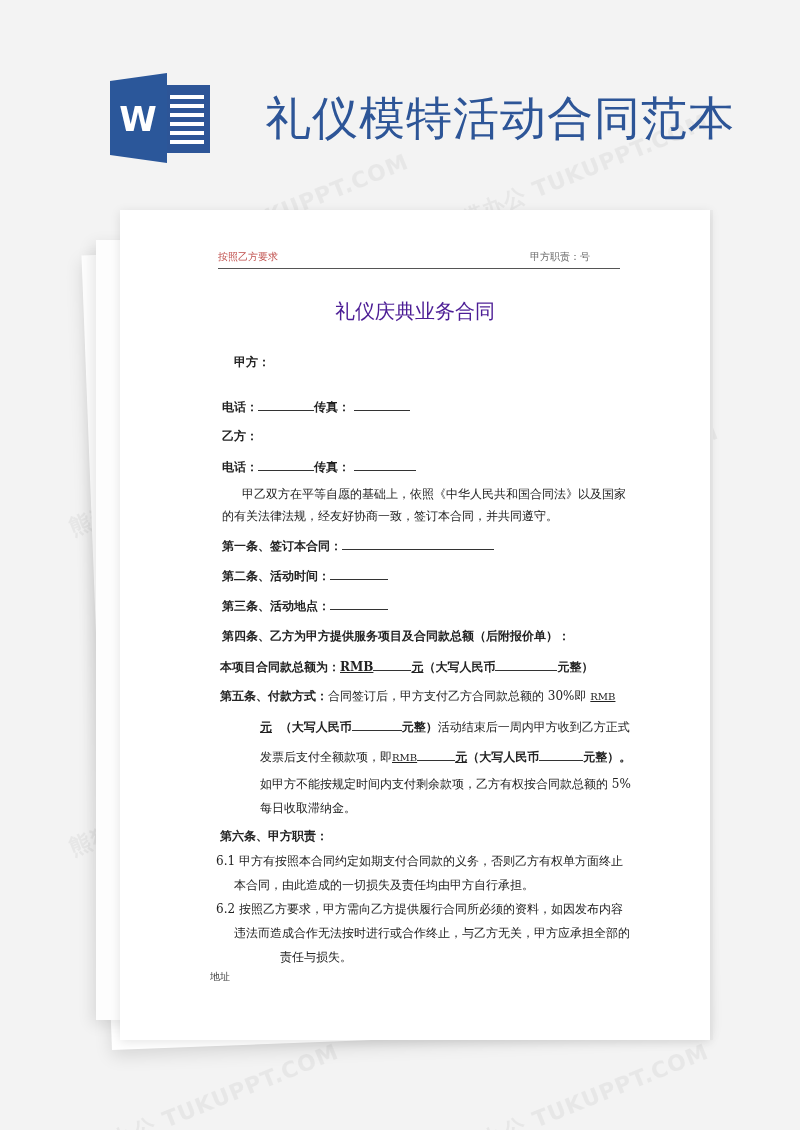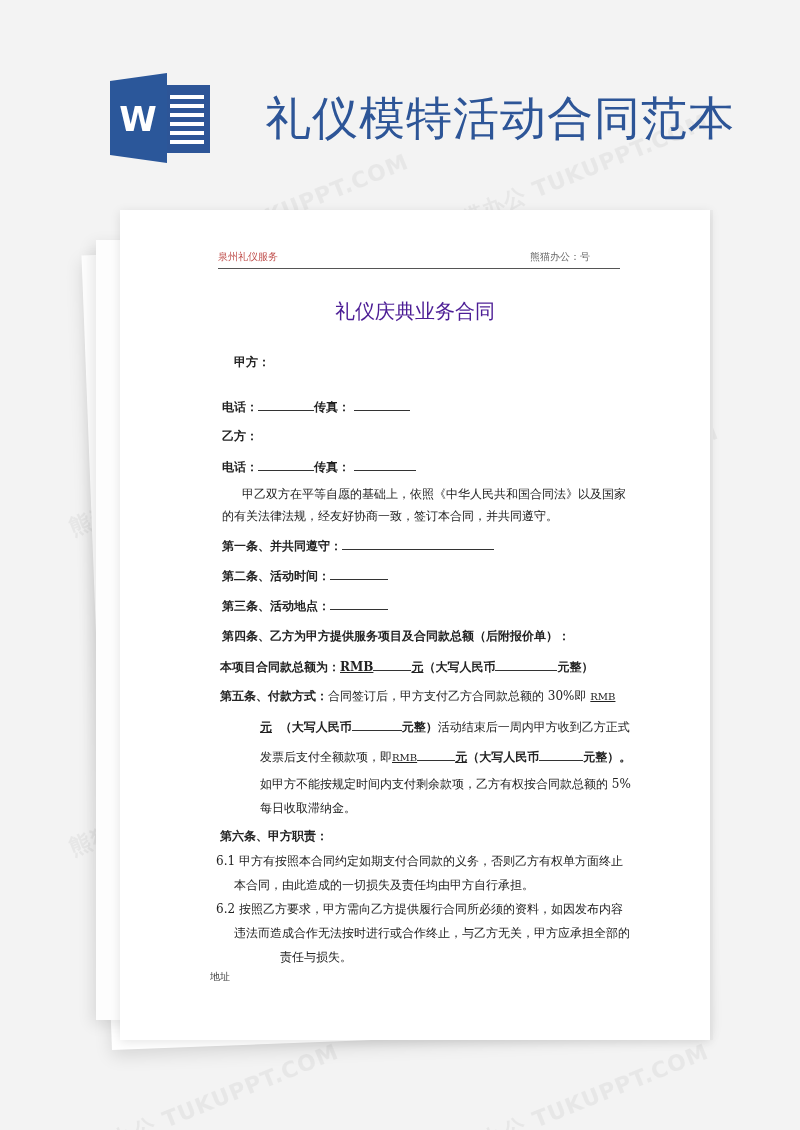--- a/index.html
+++ b/index.html
@@ -72,43 +72,43 @@
     <text x="28" y="58" font-family="DejaVu Sans, sans-serif" font-weight="bold" font-size="34" fill="#fff" text-anchor="middle">W</text>
   </svg>
   <div class="hero-title">礼仪模特活动合同范本</div>
 </div>
 
 <div class="sheet-back"></div>
 <div class="sheet-back2"></div>
 
 <div class="sheet">
   <div class="hdr">
-    <span class="hdr-left">泉州礼仪服务</span>
-    <span class="hdr-right">熊猫办公：号</span>
+    <span class="hdr-left">按照乙方要求</span>
+    <span class="hdr-right">甲方职责：号</span>
   </div>
 
   <div class="doc-title">礼仪庆典业务合同</div>
 
   <div class="line b" style="left:102px;top:144px;margin-left:12px;">甲方：</div>
 
   <div class="line b" style="left:102px;top:188px;">
     <span>电话：</span><span class="blank" style="width:56px;"></span><span>传真：</span><span class="blank" style="width:56px;margin-left:4px;"></span>
   </div>
 
   <div class="line b" style="left:102px;top:218px;">乙方：</div>
 
   <div class="line b" style="left:102px;top:248px;">
     <span>电话：</span><span class="blank" style="width:56px;"></span><span>传真：</span><span class="blank" style="width:62px;margin-left:4px;"></span>
   </div>
 
   <div class="line" style="left:122px;top:276px;">甲乙双方在平等自愿的基础上，依照《中华人民共和国合同法》以及国家</div>
   <div class="line" style="left:102px;top:298px;">的有关法律法规，经友好协商一致，签订本合同，并共同遵守。</div>
 
   <div class="line b" style="left:102px;top:327px;">
-    <span>第一条、并共同遵守：</span><span class="blank" style="width:152px;"></span>
+    <span>第一条、签订本合同：</span><span class="blank" style="width:152px;"></span>
   </div>
   <div class="line b" style="left:102px;top:357px;">
     <span>第二条、活动时间：</span><span class="blank" style="width:58px;"></span>
   </div>
   <div class="line b" style="left:102px;top:387px;">
     <span>第三条、活动地点：</span><span class="blank" style="width:58px;"></span>
   </div>
 
   <div class="line b" style="left:102px;top:418px;">第四条、乙方为甲方提供服务项目及合同款总额（后附报价单）：</div>
 

